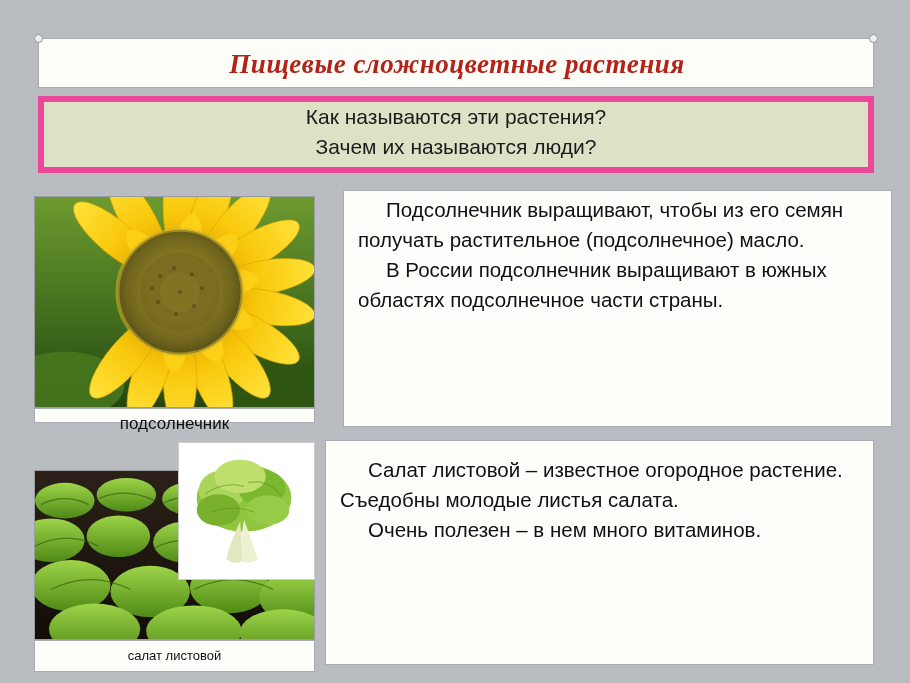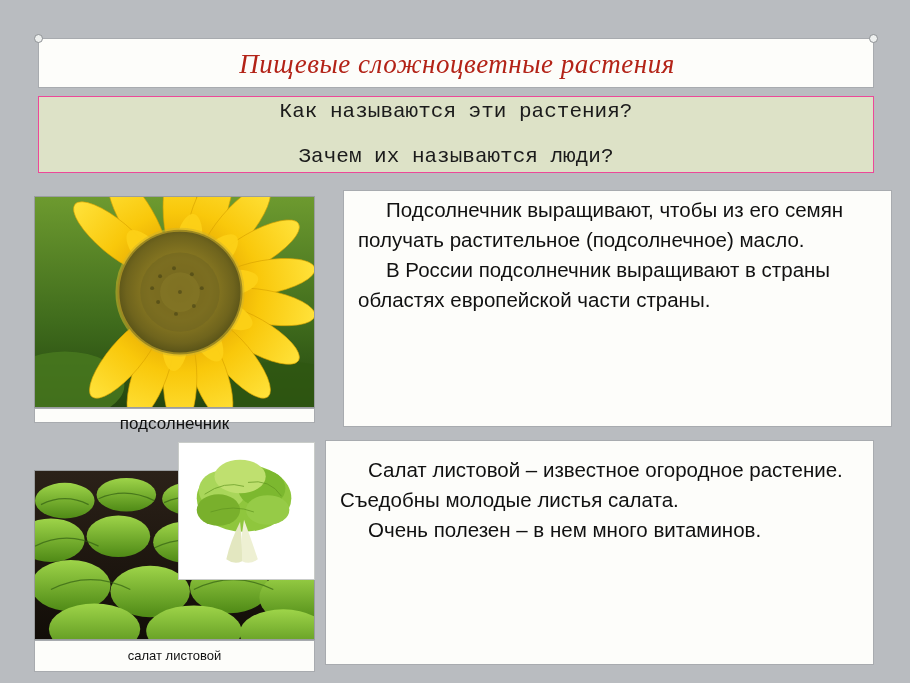--- a/index.html
+++ b/index.html
@@ -35,21 +35,21 @@
   .title-text {
     position: absolute;
     left: 0;
     top: 0;
     width: 836px;
     height: 50px;
     line-height: 50px;
     text-align: center;
     font-family: "Liberation Serif", serif;
     font-style: italic;
-    font-weight: normal;
+    font-weight: bold;
     font-size: 27px;
     color: #b32317;
     letter-spacing: 0.5px;
     white-space: nowrap;
   }
   .handle {
     position: absolute;
     width: 9px;
     height: 9px;
     border: 1px solid #8d9094;
@@ -64,27 +64,26 @@
   }
 
   
   .question-box {
     position: absolute;
     left: 38px;
     top: 96px;
     width: 836px;
     height: 77px;
     background: #dde2c7;
-    border: 1px solid #ec4899;
+    border: 6px solid #ec4899;
     box-sizing: border-box;
     display: flex;
     flex-direction: column;
     align-items: center;
-    justify-content: space-between;
-    font-family: Liberation Mono, monospace;
+    justify-content: flex-start;
   }
   .question-line {
     font-size: 21px;
     color: #1b1b1b;
     line-height: 30px;
     text-align: center;
     white-space: nowrap;
   }
 
   
@@ -269,21 +268,21 @@
         <circle cx="124" cy="106" r="2"></circle>
           <circle cx="118" cy="92" r="2"></circle>
         <circle cx="146" cy="96" r="2"></circle>
       </g>
     </svg>
   </div>
   <div class="caption-1">подсолнечник</div>
 
   <div class="text-box-1">
     <p class="indent">Подсолнечник выращивают, чтобы из его семян получать растительное (подсолнечное) масло.</p>
-    <p class="indent">В России подсолнечник выращивают в страны областях европейской части страны.</p>
+    <p class="indent">В России подсолнечник выращивают в южных областях подсолнечное части страны.</p>
   </div>
 
   <div class="img-box-2">
     <svg class="art" viewBox="0 0 281 170" preserveAspectRatio="none">
       <defs>
         <linearGradient id="soil" x1="0" y1="0" x2="0" y2="1">
           <stop offset="0%" stop-color="#2b2118"></stop>
           <stop offset="100%" stop-color="#120d08"></stop>
         </linearGradient>
         <linearGradient id="leafG" x1="0" y1="0" x2="0" y2="1">

